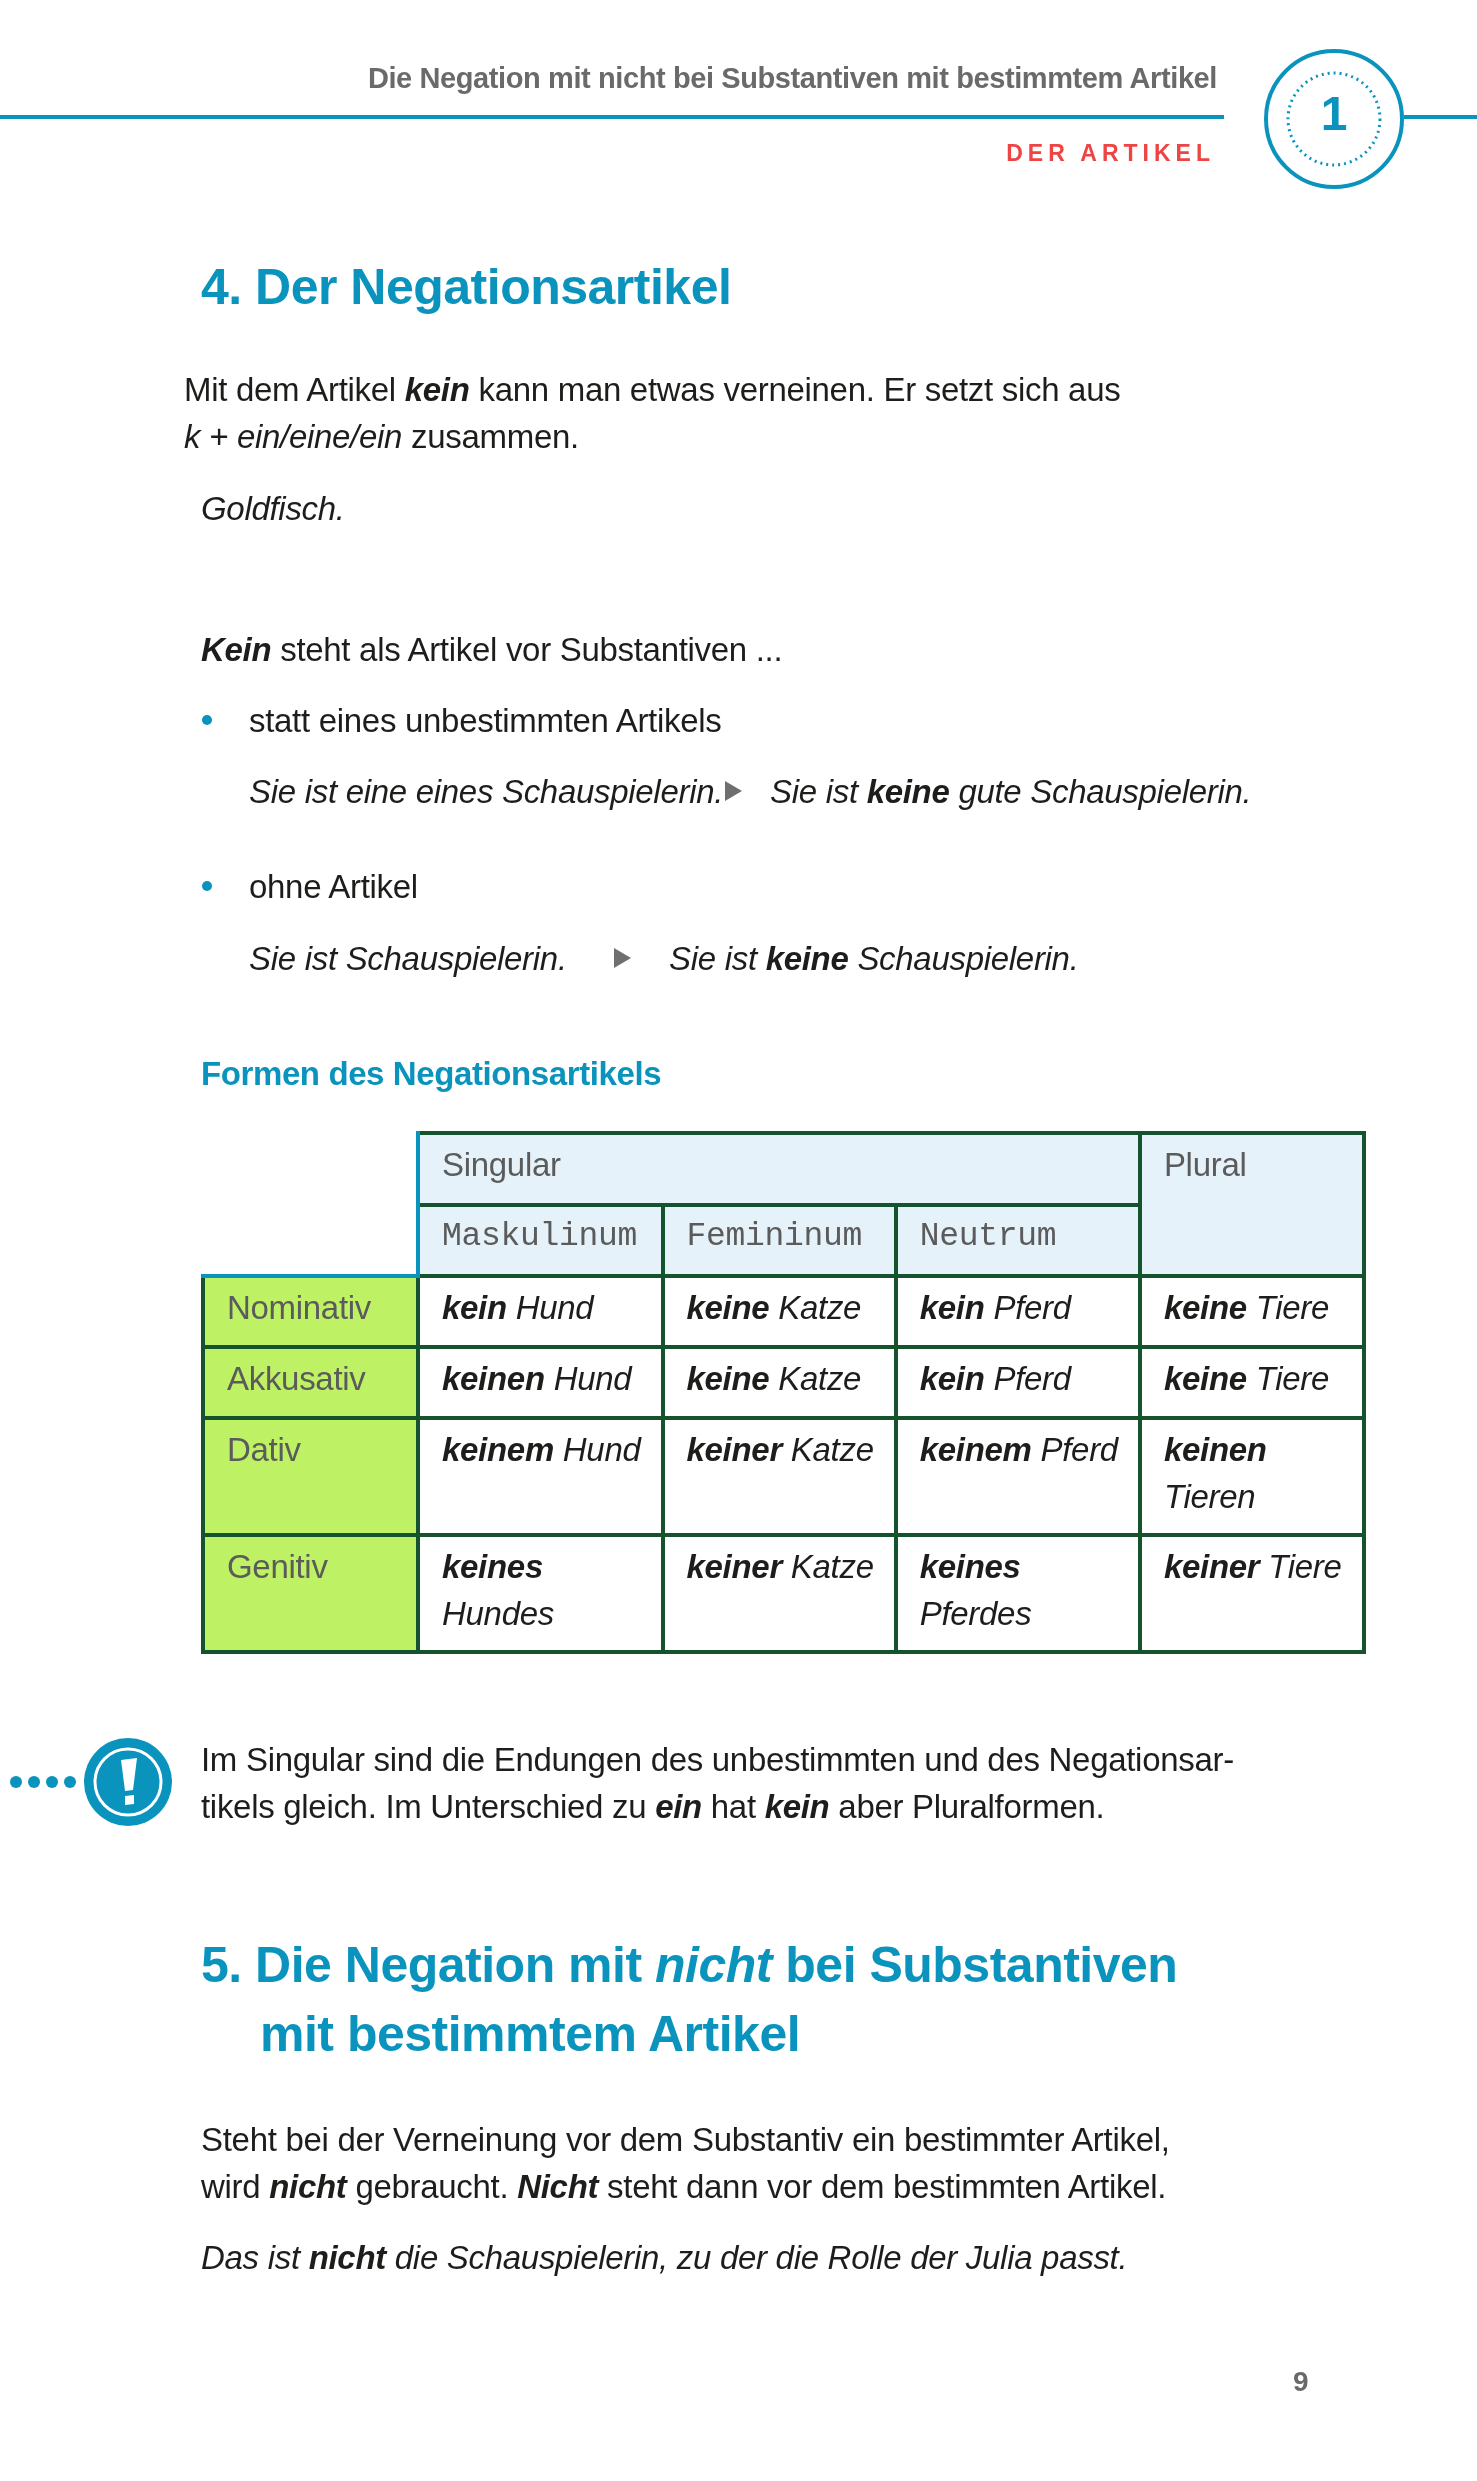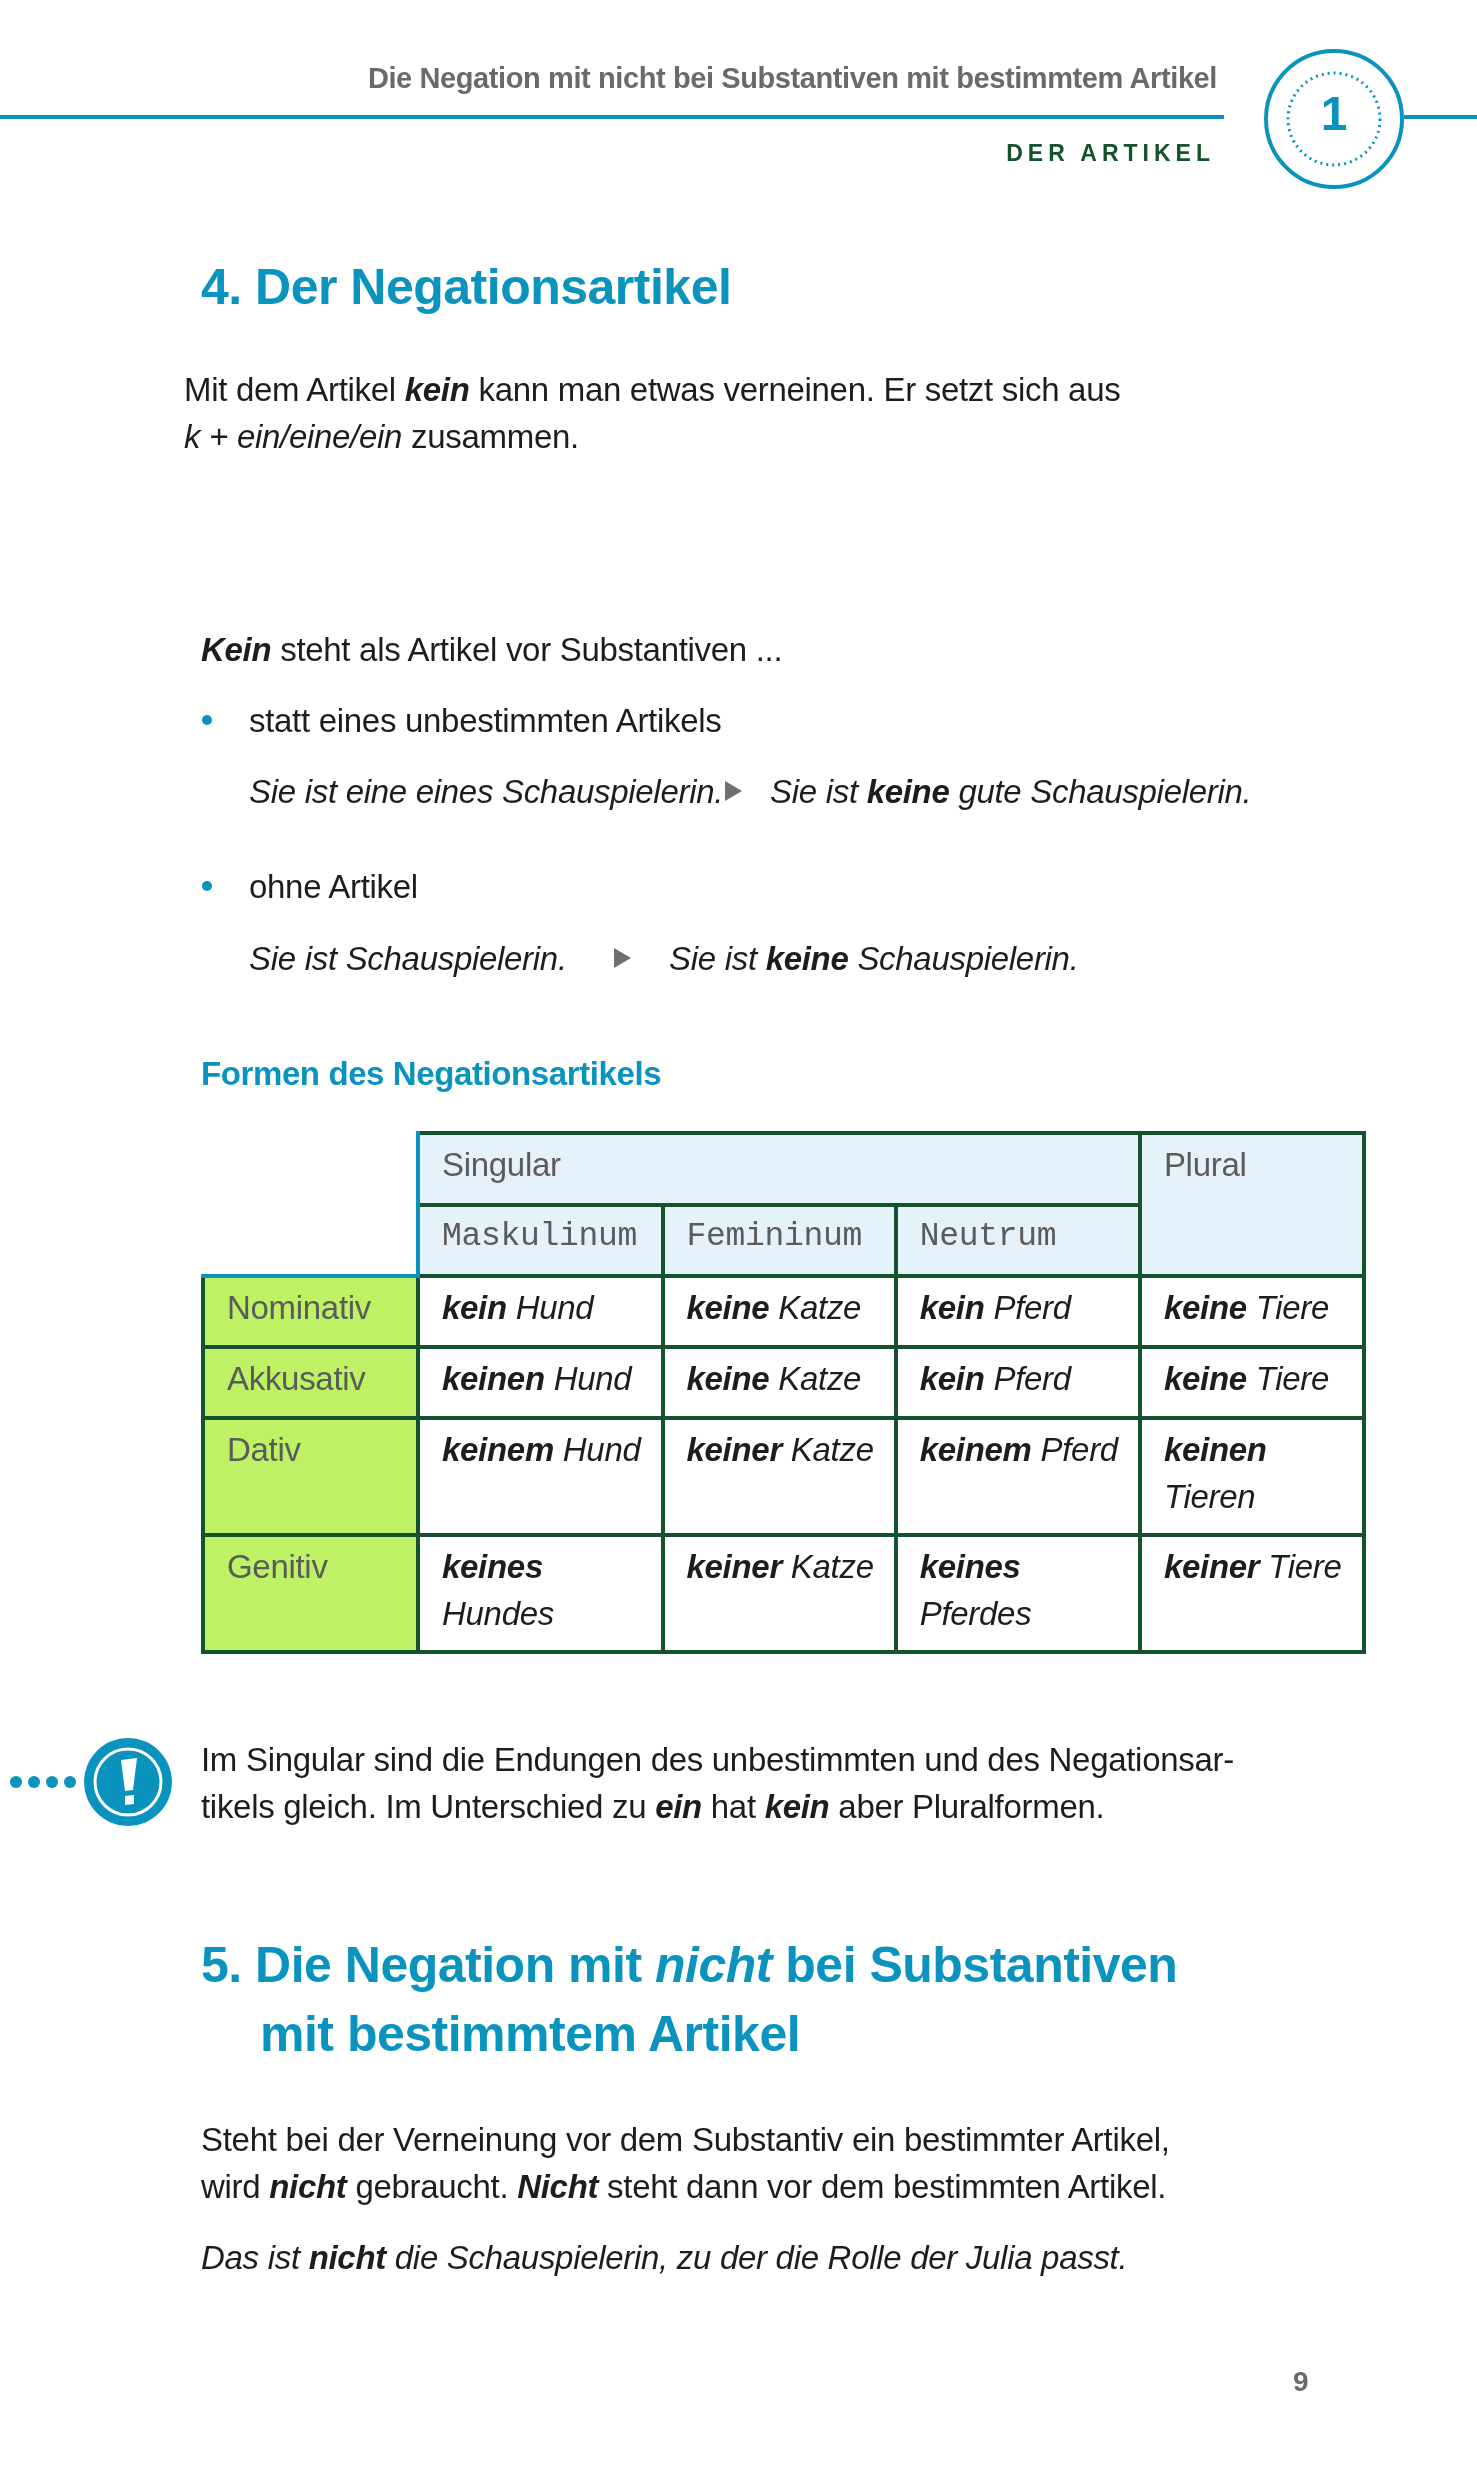--- a/index.html
+++ b/index.html
@@ -4,21 +4,21 @@
 <style>
   html, body { margin:0; padding:0; background:#ffffff; }
   body { width:1477px; height:2481px; position:relative; overflow:hidden;
          font-family:"Liberation Sans", sans-serif; color:#1d1d1b; }
   .abs { position:absolute; white-space:nowrap; }
   .body-text { font-size:33px; line-height:47px; color:#1d1d1b; font-family:"Liberation Sans", sans-serif; letter-spacing:-0.3px; }
   .it { font-style:italic; }
   b { font-weight:bold; }
   
   .hdr-title { right:260px; top:62px; font-size:29px; font-weight:bold; color:#6a6a6a; letter-spacing:-0.4px; }
-  .hdr-sub { right:262px; top:140px; font-size:23px; font-weight:bold; color:#14532d; letter-spacing:5px; }
+  .hdr-sub { right:262px; top:140px; font-size:23px; font-weight:bold; color:#ef4444; letter-spacing:5px; }
   .hdr-line-left { left:0; top:115px; width:1224px; height:4px; background:#0a93bd; }
   .hdr-line-right { left:1404px; top:115px; width:73px; height:4px; background:#0a93bd; }
   .badge { left:1263px; top:48px; width:142px; height:142px; }
   .h1 { left:201px; top:258px; font-size:50px; font-weight:bold; color:#0a93bd; letter-spacing:-0.5px; }
   .h3 { left:201px; top:1055px; font-size:33px; font-weight:bold; color:#0a93bd; letter-spacing:-0.4px; }
   .bullet-dot { width:10px; height:10px; border-radius:50%; background:#0a93bd; }
   .arrow { width:0; height:0; border-top:10px solid transparent; border-bottom:10px solid transparent; border-left:17px solid #6f6f6f; }
   
   .tbl { position:absolute; left:201px; top:1131px; border-collapse:collapse; font-size:33px; letter-spacing:-0.3px; }
   .tbl td { border:4px solid #14532d; padding:6px 20px 0 22px; vertical-align:top; line-height:47px; }
@@ -50,20 +50,21 @@
 </div>
 
 <div class="abs h1">4. Der Negationsartikel</div>
 
 <div class="abs body-text" style="left:184px;top:366px;">
   <div><span>Mit dem Artikel </span><b class="it">kein</b><span> kann man etwas verneinen. Er setzt sich aus</span></div>
   <div><span class="it">k + ein/eine/ein</span><span> zusammen.</span></div>
 </div>
 
 <div class="abs body-text it" style="left:201px;top:485px;">
+  <div>Goldfisch.</div>
 </div>
 
 <div class="abs body-text" style="left:201px;top:626px;">
   <b class="it">Kein</b><span> steht als Artikel vor Substantiven ...</span>
 </div>
 
 <div class="abs bullet-dot" style="left:202px;top:715px;"></div>
 <div class="abs body-text" style="left:249px;top:697px;">statt eines unbestimmten Artikels</div>
 <div class="abs body-text it" style="left:249px;top:768px;">Sie ist eine eines Schauspielerin.</div>
 <div class="abs arrow" style="left:725px;top:781px;"></div>

